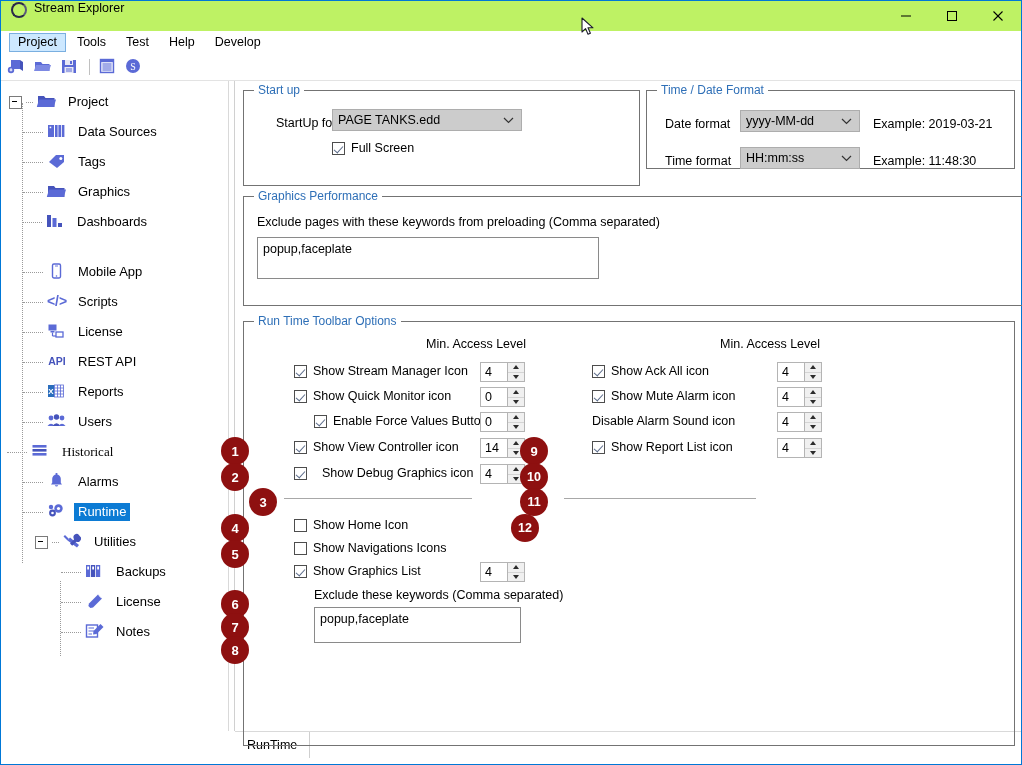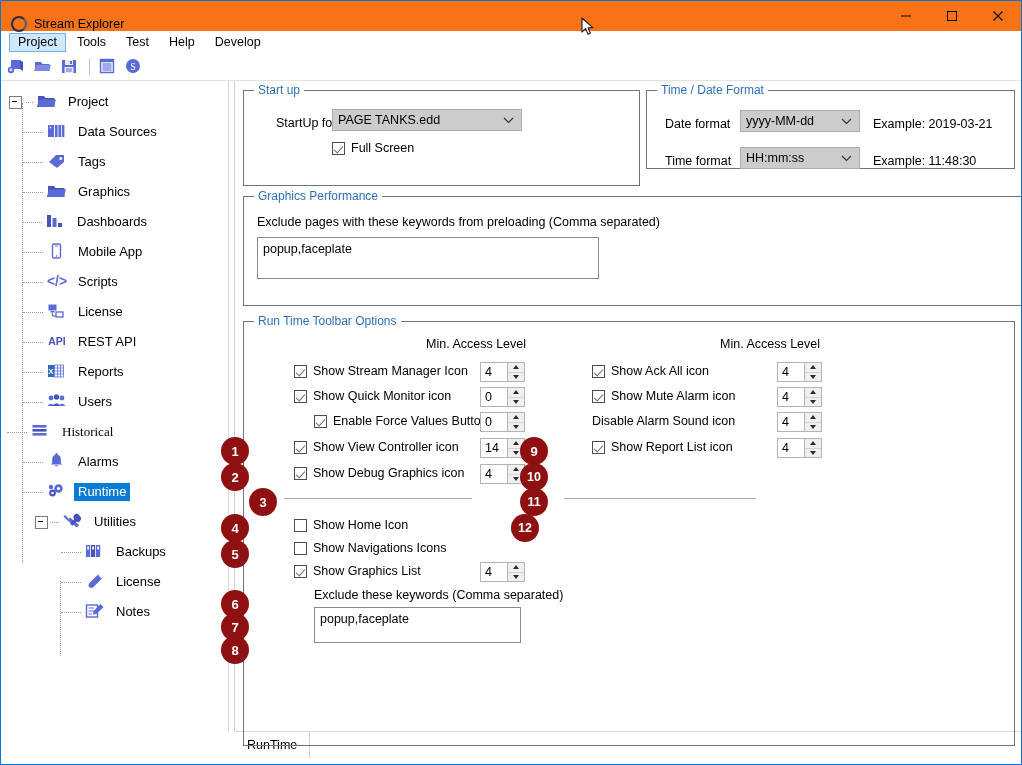--- a/index.html
+++ b/index.html
@@ -22,22 +22,22 @@
     border: 1px solid #0078d7;
     background: #ffffff;
     display: flex;
     flex-direction: column;
   }
 
   
   .titlebar {
     height: 30px;
     display: flex;
-    align-items: flex-end;
-    background: #f97316;
+    align-items: flex-start;
+    background: #bef264;
     flex: 0 0 auto;
     position: relative;
   }
   .title-icon {
     width: 16px; height: 16px;
     margin-left: 9px; margin-right: 8px;
     position: relative;
   }
   .title-icon .ring {
     position: absolute;
@@ -493,21 +493,21 @@
         <div class="ico">
           <svg width="22" height="18" viewBox="0 0 22 18">
               <rect x="2" y="3" width="4" height="12" fill="#4553bb"></rect>
               <rect x="7.5" y="6" width="4" height="9" fill="#5b6ad6"></rect>
               <rect x="13" y="11" width="4" height="4" fill="#4553bb"></rect>
             </svg>
         </div>
         <div class="tree-label">Dashboards</div>
       </div>
 
-      <div class="tree-row" style="padding-left:22px;">
+      <div class="tree-row" style="padding-left:22px;margin-top:20px;">
         <div class="dots" style="width:20px;"></div>
         <div class="ico">
           <svg width="22" height="18" viewBox="0 0 22 18">
               <rect x="6.5" y="2" width="8" height="14" rx="1.4" fill="none" stroke="#5b6ad6" stroke-width="1.4"></rect>
               <line x1="9" y1="4" x2="12" y2="4" stroke="#5b6ad6" stroke-width="0.9"></line>
               <circle cx="10.5" cy="14" r="0.8" fill="#5b6ad6"></circle>
             </svg>
         </div>
         <div class="tree-label">Mobile App</div>
       </div>
@@ -789,21 +789,21 @@
           <div class="btns">
               <div class="b up">
                 <div class="tri-up"></div>
               </div>
               <div class="b dn">
                 <div class="tri-dn"></div>
               </div>
             </div>
         </div>
 
-        <div class="chk" style="left:50px; top:144px;">
+        <div class="chk" style="left:50px; top:144px;gap:9px;">
           <div class="box checked"></div>
           <div class="txt">Show Debug Graphics icon</div>
         </div>
         <div class="spin" style="left:236px; top:142px;">
           <div class="val">4</div>
           <div class="btns">
               <div class="b up">
                 <div class="tri-up"></div>
               </div>
               <div class="b dn">

